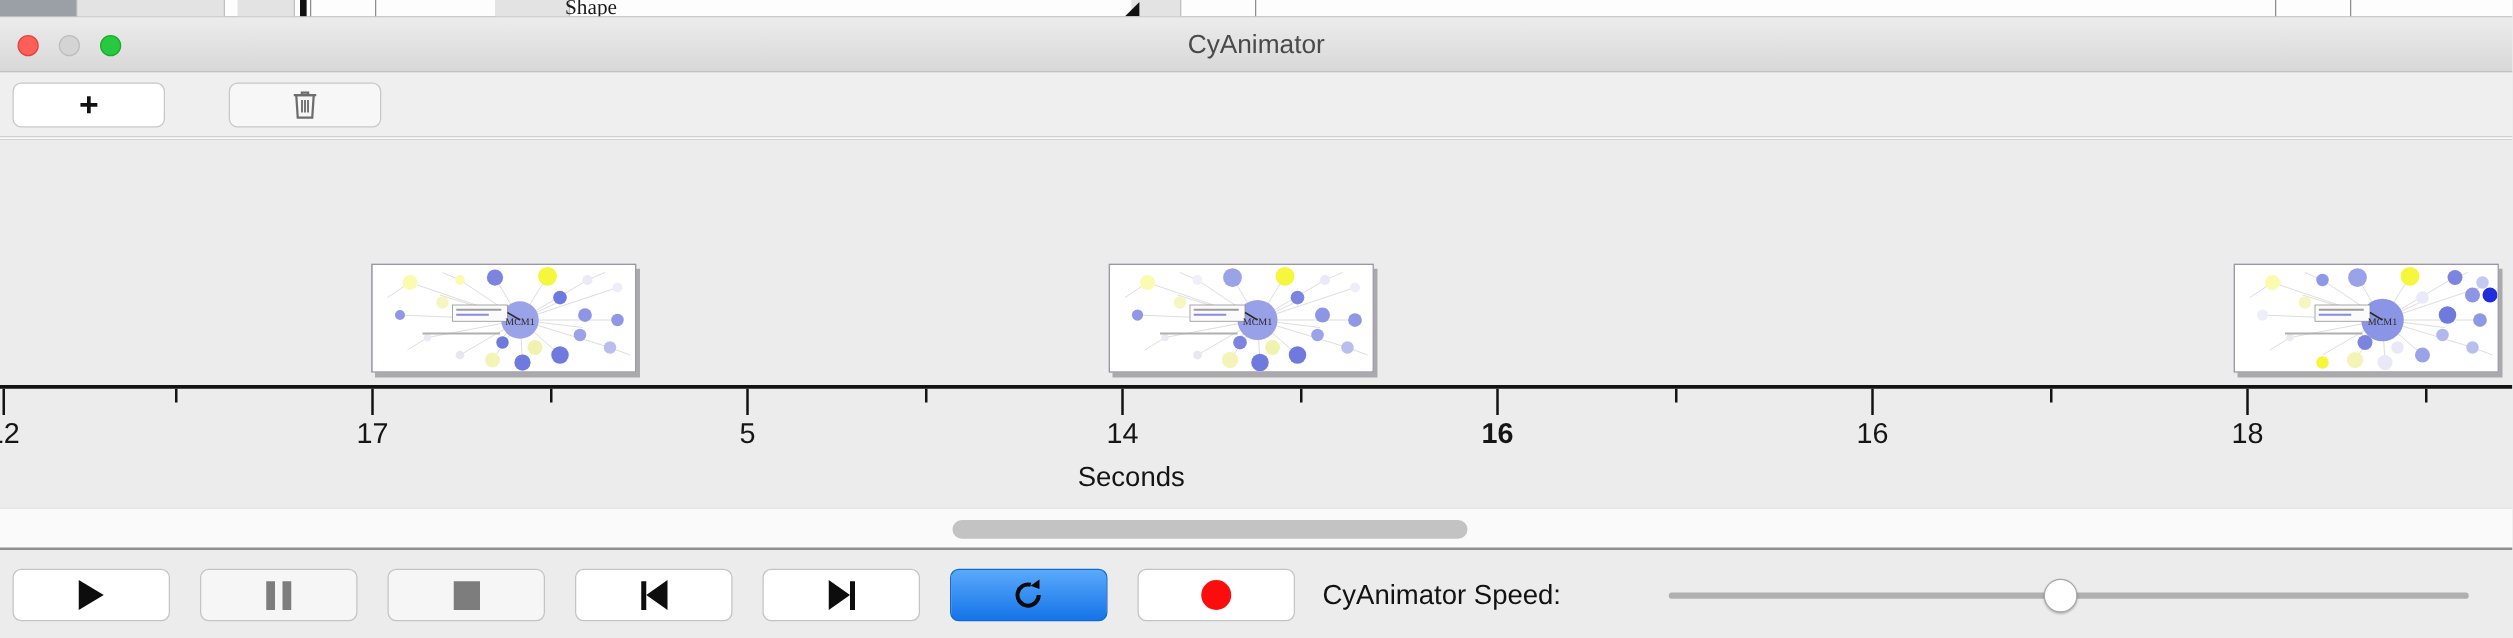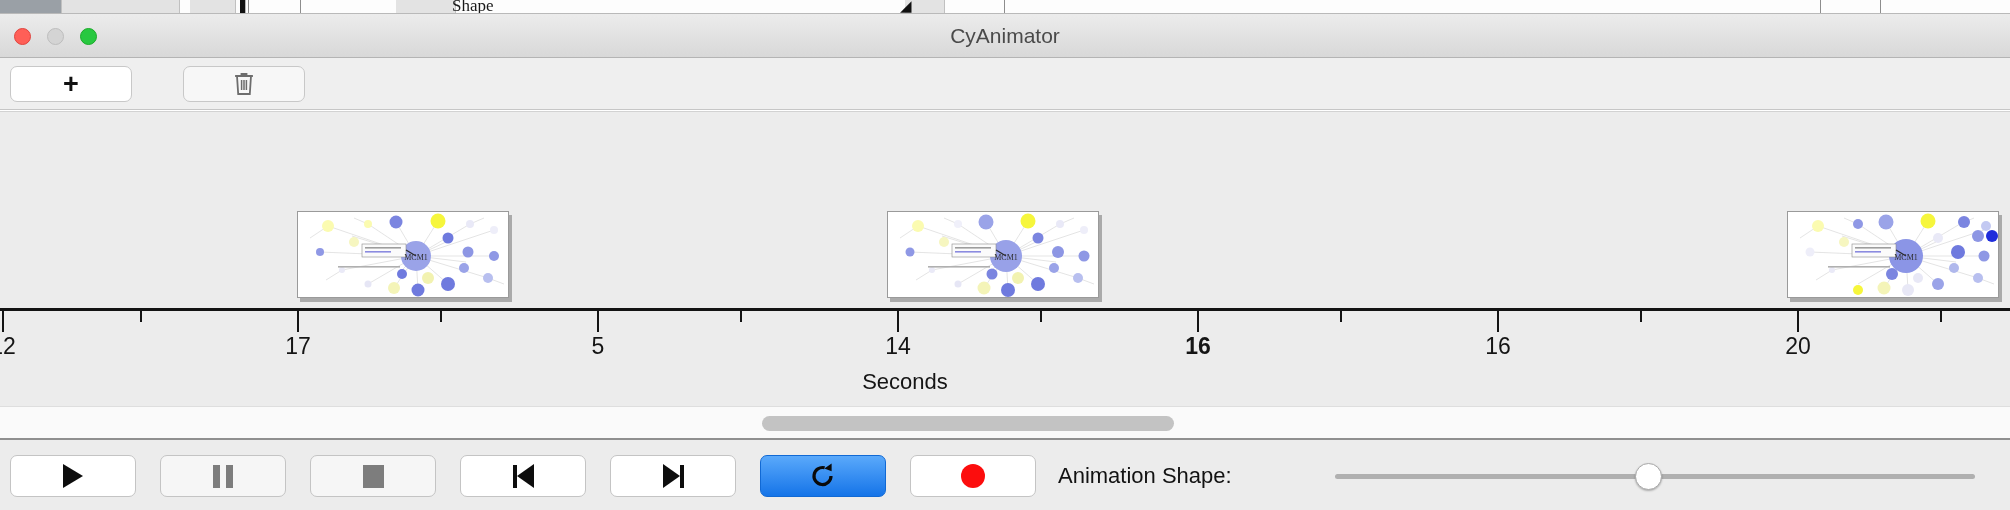--- a/index.html
+++ b/index.html
@@ -450,21 +450,21 @@
         <div class="tick-label" style="left: 298px;">17</div>
         <div class="tick major" style="left: 597px;"></div>
         <div class="tick-label" style="left: 598px;">5</div>
         <div class="tick major" style="left: 897px;"></div>
         <div class="tick-label" style="left: 898px;">14</div>
         <div class="tick major" style="left: 1197px;"></div>
         <div class="tick-label" style="left: 1198px; font-weight: bold;">16</div>
         <div class="tick major" style="left: 1497px;"></div>
         <div class="tick-label" style="left: 1498px;">16</div>
         <div class="tick major" style="left: 1797px;"></div>
-        <div class="tick-label" style="left: 1798px;">20</div>
+        <div class="tick-label" style="left: 1798px;">18</div>
         <div class="tick minor" style="left: 140px;"></div>
         <div class="tick minor" style="left: 440px;"></div>
         <div class="tick minor" style="left: 740px;"></div>
         <div class="tick minor" style="left: 1040px;"></div>
         <div class="tick minor" style="left: 1340px;"></div>
         <div class="tick minor" style="left: 1640px;"></div>
         <div class="tick minor" style="left: 1940px;"></div>
       </div>
     <div class="axis-title">Seconds</div>
   </div>
@@ -500,20 +500,20 @@
     </div>
     <div class="ctrl-btn active" id="loop-button">
       <svg width="30" height="30" viewBox="0 0 30 30">
         <path d="M23 15 A8.5 8.5 0 1 1 16.6 6.8" stroke="#0a0a0a" stroke-width="3.2" fill="none" stroke-linecap="butt"></path>
         <path d="M23.6 2.6 L23.6 10.2 L16.4 7.6 Z" fill="#0a0a0a"></path>
       </svg>
     </div>
     <div class="ctrl-btn" id="record-button">
       <span class="icon-record"></span>
     </div>
-    <div class="speed-label">Animation Shape:</div>
+    <div class="speed-label">CyAnimator Speed:</div>
     <div class="speed-slider">
       <div class="rail"></div>
       <div class="thumb" id="speed-thumb" style="left: 300px;"></div>
     </div>
   </div>
 
 </div>
 
 </body></html>

